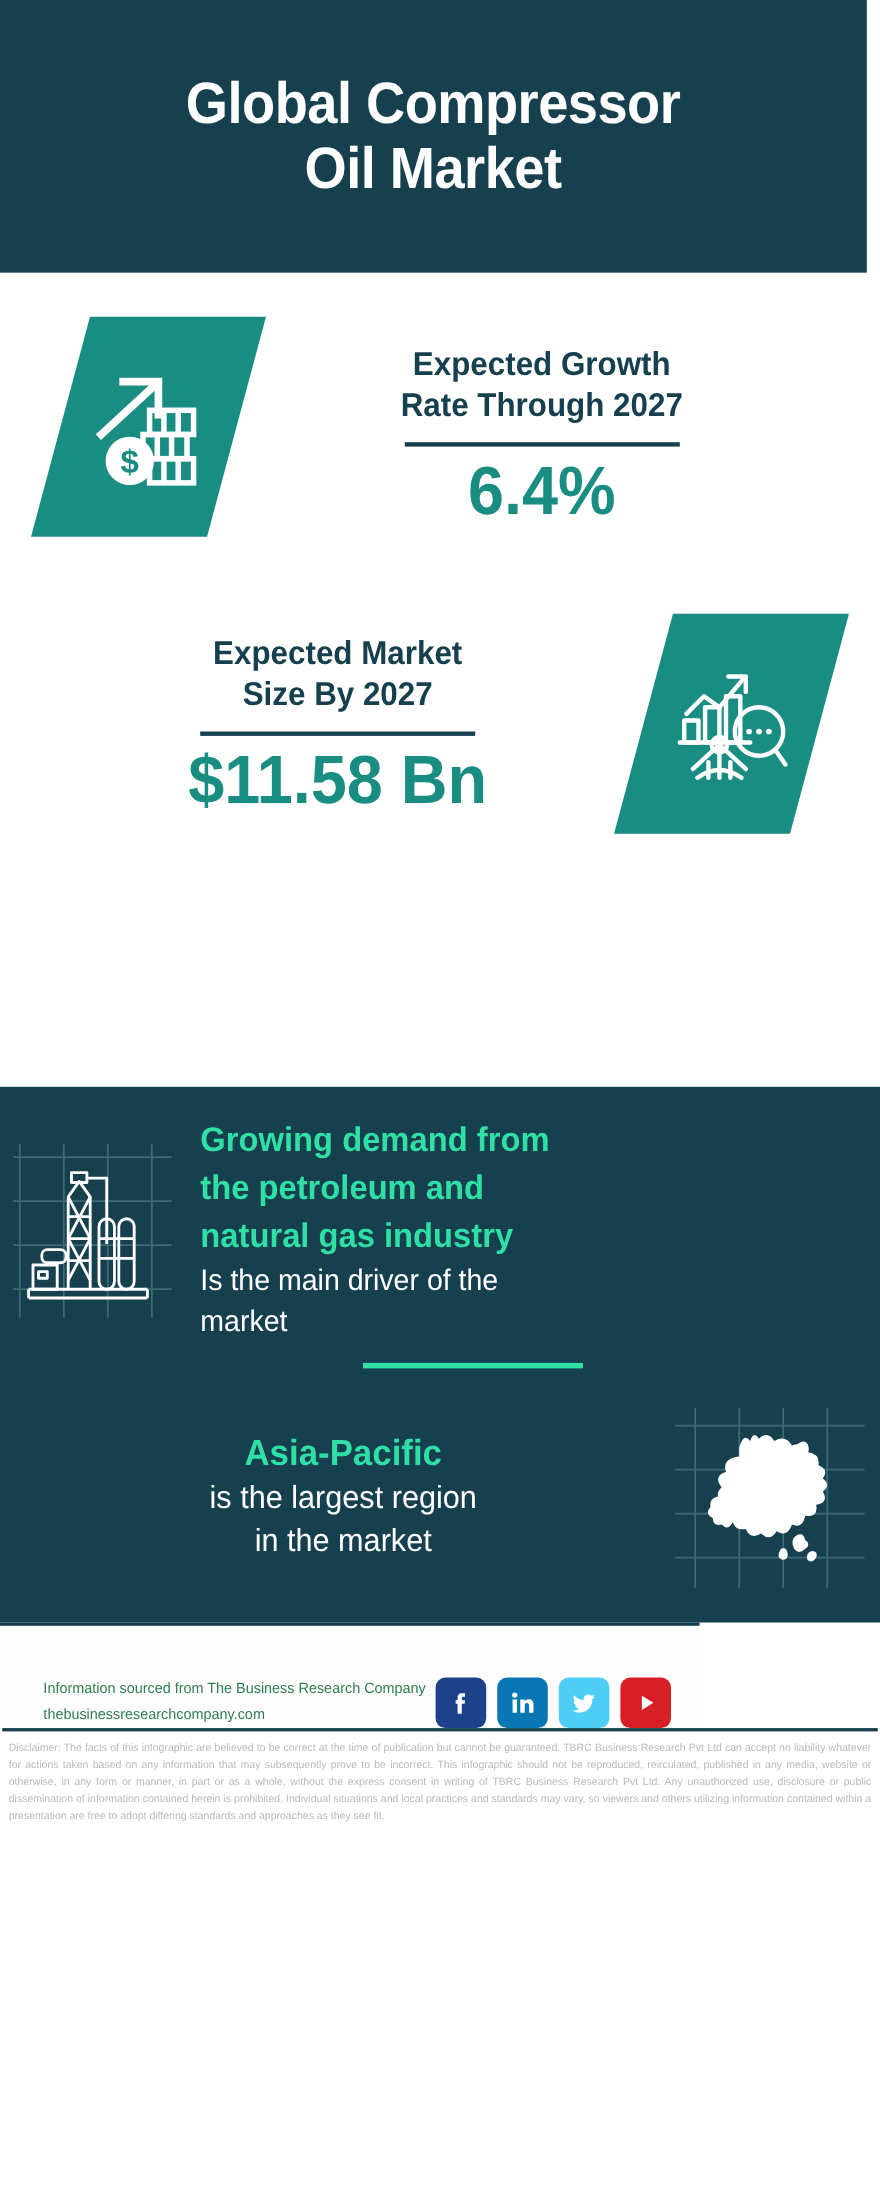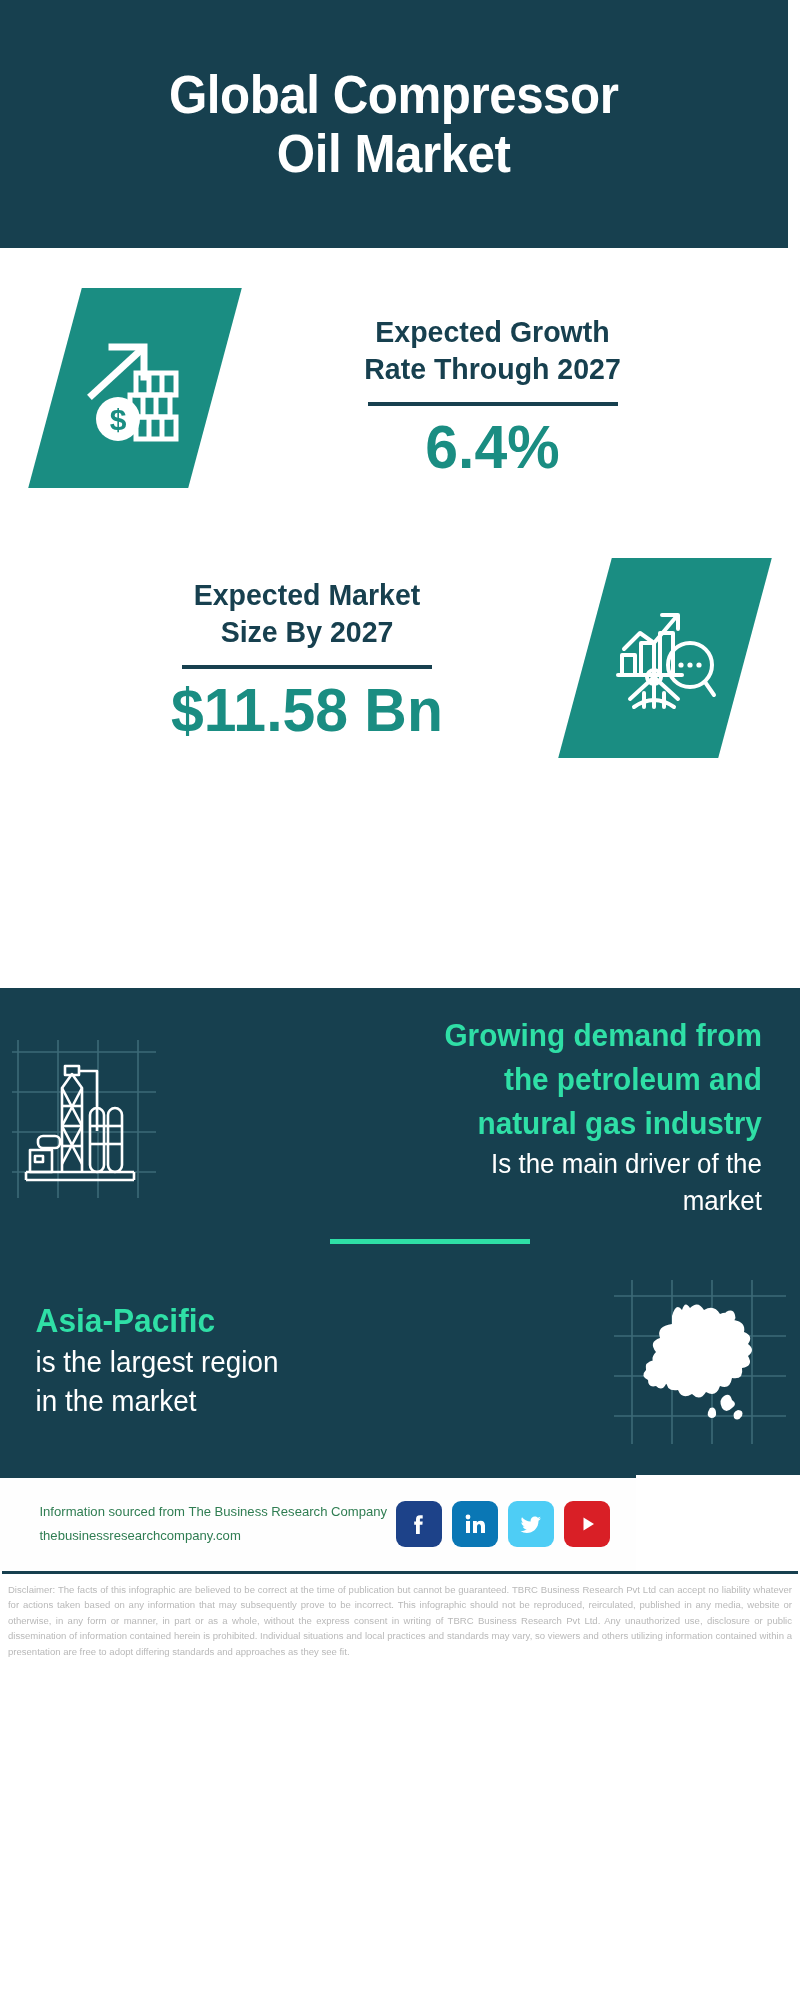--- a/index.html
+++ b/index.html
@@ -70,50 +70,50 @@
   }
 
   
   .dark-area{
     position:relative;width:800px;background:#17404f;
     padding-top:4px;box-sizing:border-box;
   }
 
   .driver-block{display:flex;align-items:center;padding:22px 0 0 0;}
   .driver-icon{width:170px;flex:none;display:flex;justify-content:center;align-items:center;}
-  .driver-text{flex:1;text-align:right;padding-right:26px;}
+  .driver-text{flex:1;text-align:left;padding-right:26px;}
   .headline{
     color:#2fdfa6;font-size:31px;font-weight:bold;line-height:1.42;
     transform:scaleX(0.96);
   }
   .subline{
     color:#ffffff;font-size:27px;font-weight:normal;line-height:1.38;
     transform:scaleX(0.96);
   }
   .mint-rule{
     width:200px;height:5px;background:#2fdfa6;margin:18px auto 0 auto;
   }
   .mint-rule-wrap{width:800px;display:flex;justify-content:center;padding-left:60px;box-sizing:border-box;}
 
   .region-block{display:flex;align-items:center;padding:30px 0 26px 0;}
-  .region-text{flex:1;text-align:left;padding-left:24px;}
+  .region-text{flex:1;text-align:center;padding-left:24px;}
   .region-name{
     color:#2fdfa6;font-size:33px;font-weight:bold;line-height:1.3;
     transform:scaleX(0.96);
   }
   .region-sub{
     color:#ffffff;font-size:29px;line-height:1.36;
     transform:scaleX(0.96);
   }
   .region-icon{width:200px;flex:none;display:flex;justify-content:center;align-items:center;}
 
   
   .footer{
     width:636px;height:96px;background:#fefefe;
-    display:flex;align-items:center;box-sizing:border-box;
+    display:flex;align-items:flex-end;box-sizing:border-box;
     border-top:3px solid #17404f;
   }
   .footer-text{
     margin-left:34px;flex:1;
     color:#2f7d52;font-size:13.5px;line-height:1.75;
     transform:scaleX(0.97);
   }
   .socials{display:flex;gap:10px;margin-right:26px;}
   .sicon{
     width:46px;height:46px;border-radius:9px;

